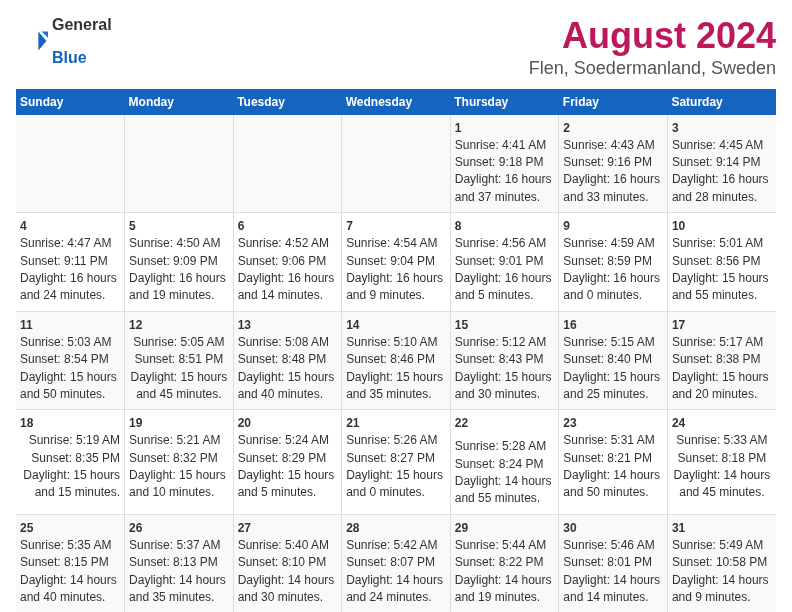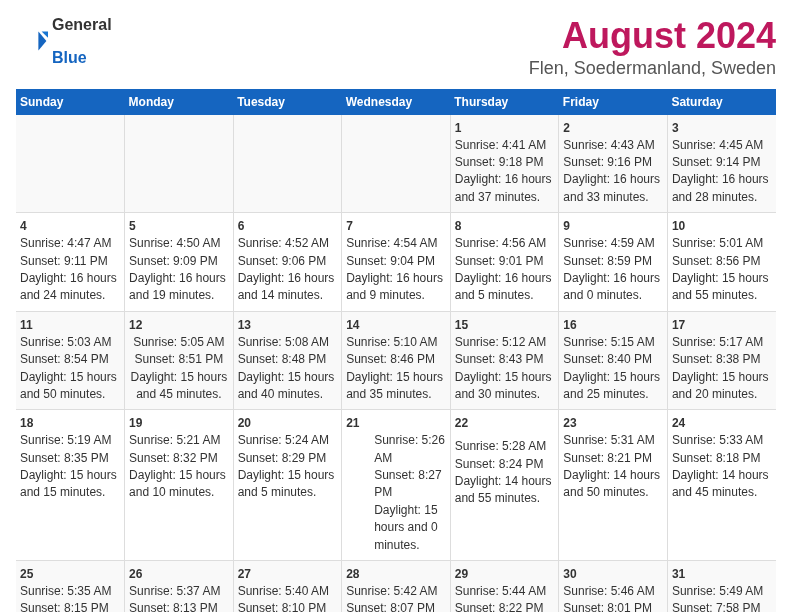--- a/index.html
+++ b/index.html
@@ -230,57 +230,57 @@
         <td>
           <span class="day-num">17</span>
           <div class="day-info" style="white-space: pre-line;">Sunrise: 5:17 AM
 Sunset: 8:38 PM
 Daylight: 15 hours and 20 minutes.</div>
         </td>
       </tr>
       <tr>
         <td>
           <span class="day-num">18</span>
-          <div class="day-info" style="white-space: pre-line;">Sunrise: 5:19 AM
+          <div class="day-info" style="white-space: pre-line; text-align: right;">Sunrise: 5:19 AM
 Sunset: 8:35 PM
 Daylight: 15 hours and 15 minutes.</div>
         </td>
         <td>
           <span class="day-num">19</span>
           <div class="day-info" style="white-space: pre-line;">Sunrise: 5:21 AM
 Sunset: 8:32 PM
 Daylight: 15 hours and 10 minutes.</div>
         </td>
         <td>
           <span class="day-num">20</span>
           <div class="day-info" style="white-space: pre-line;">Sunrise: 5:24 AM
 Sunset: 8:29 PM
 Daylight: 15 hours and 5 minutes.</div>
         </td>
         <td>
           <span class="day-num">21</span>
-          <div class="day-info" style="white-space: pre-line; margin-left: 28px;">Sunrise: 5:26 AM
+          <div class="day-info" style="white-space: pre-line;">Sunrise: 5:26 AM
 Sunset: 8:27 PM
 Daylight: 15 hours and 0 minutes.</div>
         </td>
         <td>
           <span class="day-num">22</span>
           <div class="day-info" style="white-space: pre-line; margin-top: 8px;">Sunrise: 5:28 AM
 Sunset: 8:24 PM
 Daylight: 14 hours and 55 minutes.</div>
         </td>
         <td>
           <span class="day-num">23</span>
           <div class="day-info" style="white-space: pre-line;">Sunrise: 5:31 AM
 Sunset: 8:21 PM
 Daylight: 14 hours and 50 minutes.</div>
         </td>
         <td>
           <span class="day-num">24</span>
-          <div class="day-info" style="white-space: pre-line;">Sunrise: 5:33 AM
+          <div class="day-info" style="white-space: pre-line; text-align: center;">Sunrise: 5:33 AM
 Sunset: 8:18 PM
 Daylight: 14 hours and 45 minutes.</div>
         </td>
       </tr>
       <tr>
         <td>
           <span class="day-num">25</span>
           <div class="day-info" style="white-space: pre-line;">Sunrise: 5:35 AM
 Sunset: 8:15 PM
 Daylight: 14 hours and 40 minutes.</div>
@@ -311,18 +311,18 @@
         </td>
         <td>
           <span class="day-num">30</span>
           <div class="day-info" style="white-space: pre-line;">Sunrise: 5:46 AM
 Sunset: 8:01 PM
 Daylight: 14 hours and 14 minutes.</div>
         </td>
         <td>
           <span class="day-num">31</span>
           <div class="day-info" style="white-space: pre-line;">Sunrise: 5:49 AM
-Sunset: 7:58 PM
+Sunset: 10:58 PM
 Daylight: 14 hours and 9 minutes.</div>
         </td>
       </tr>
     </tbody>
 </table>
 
 </body></html>

